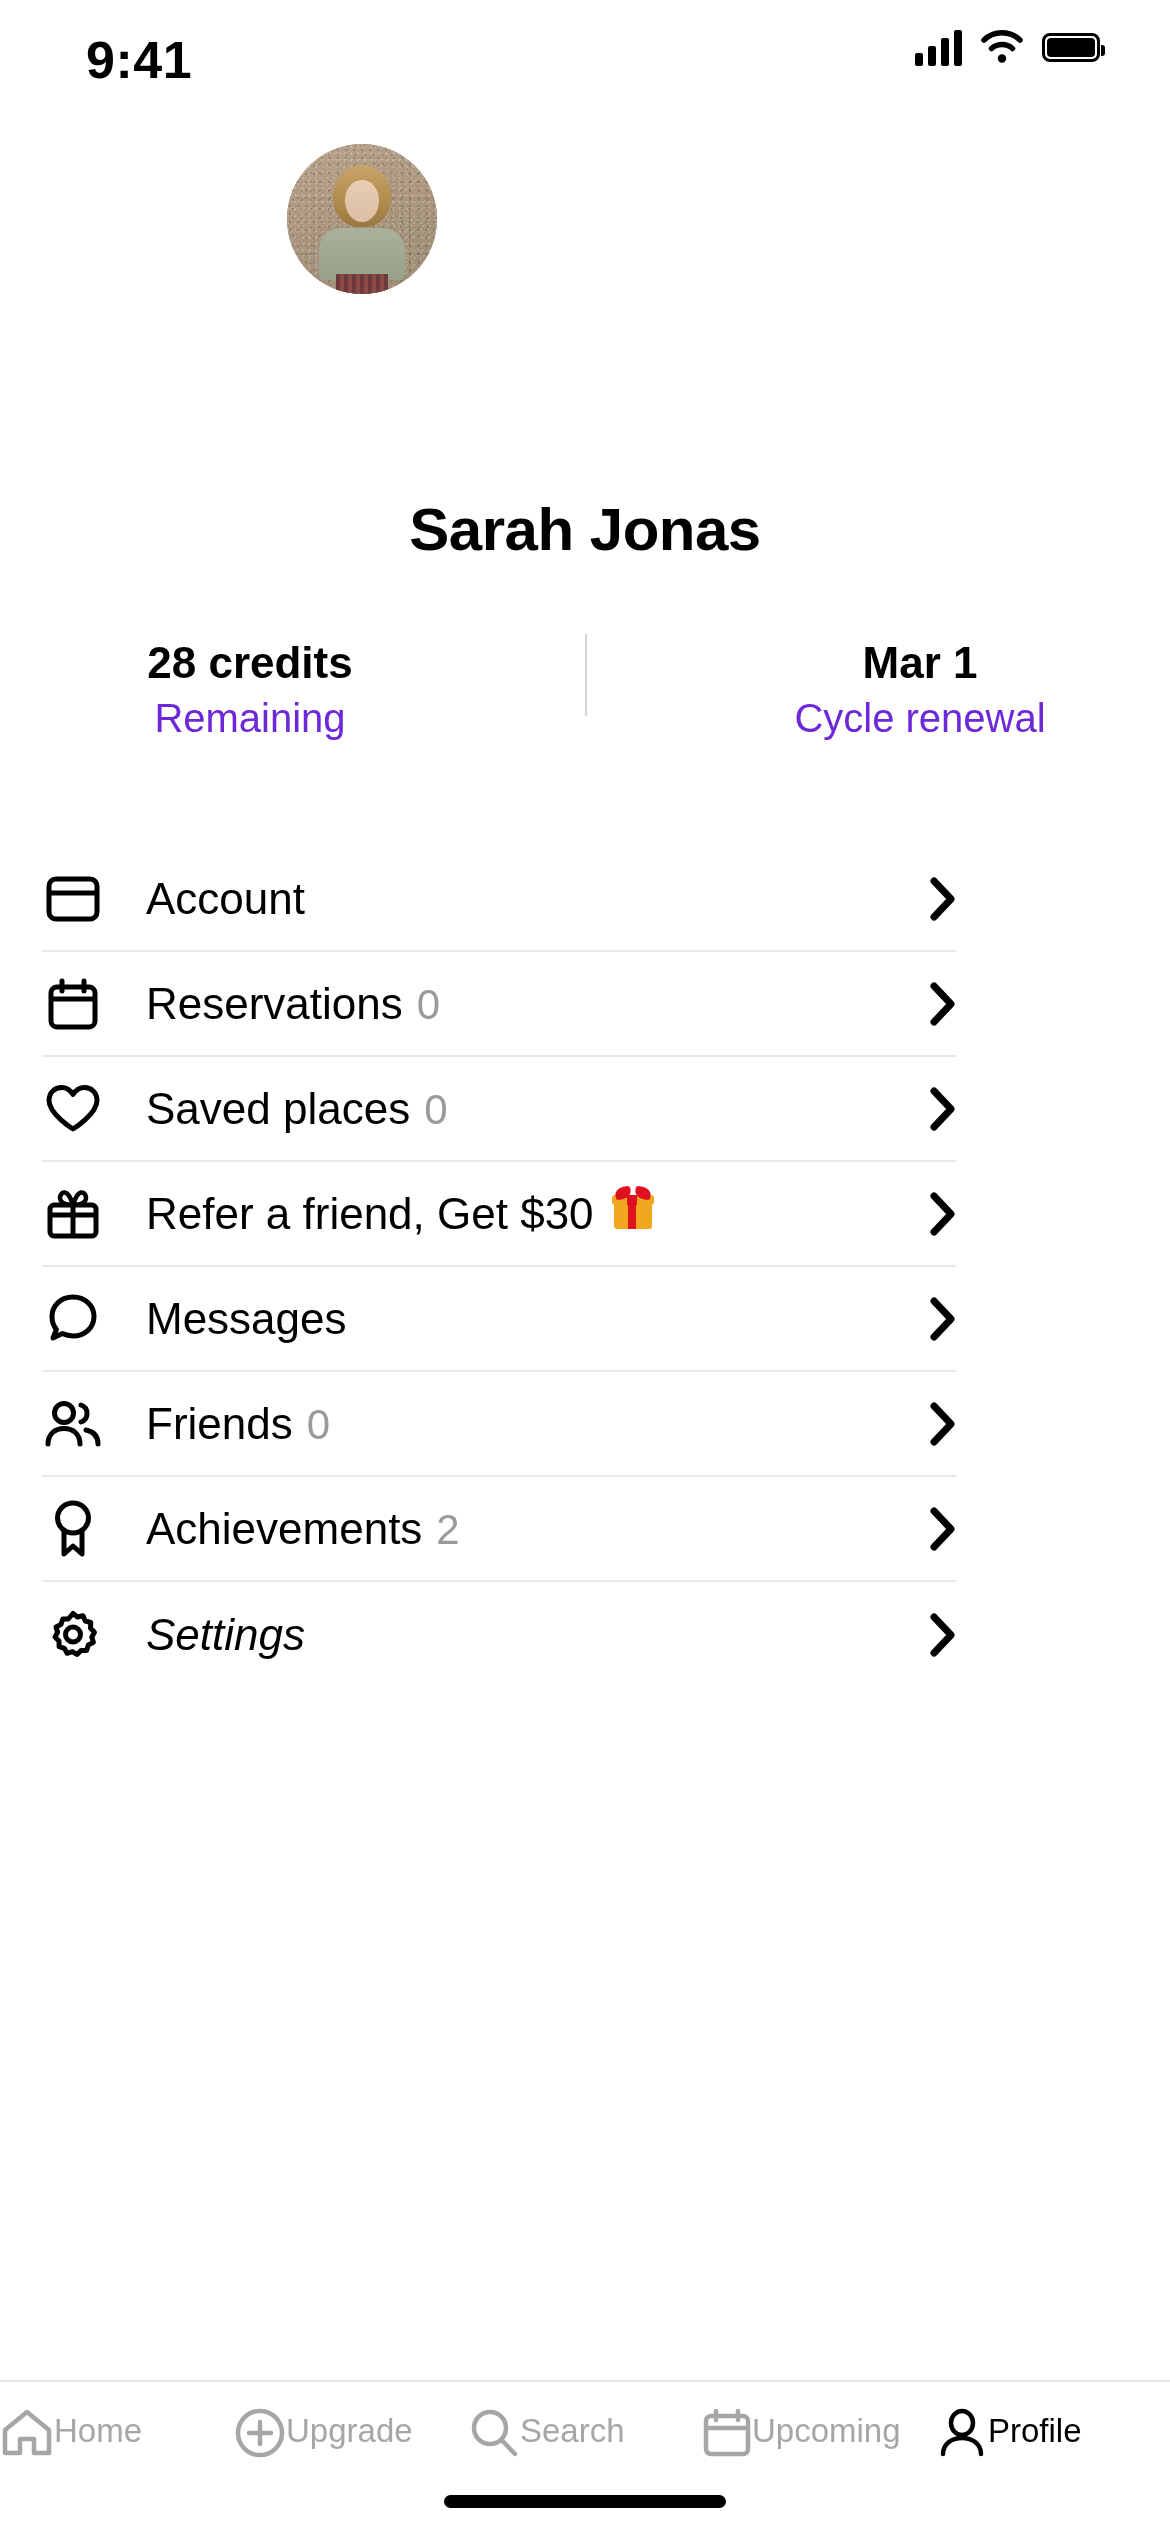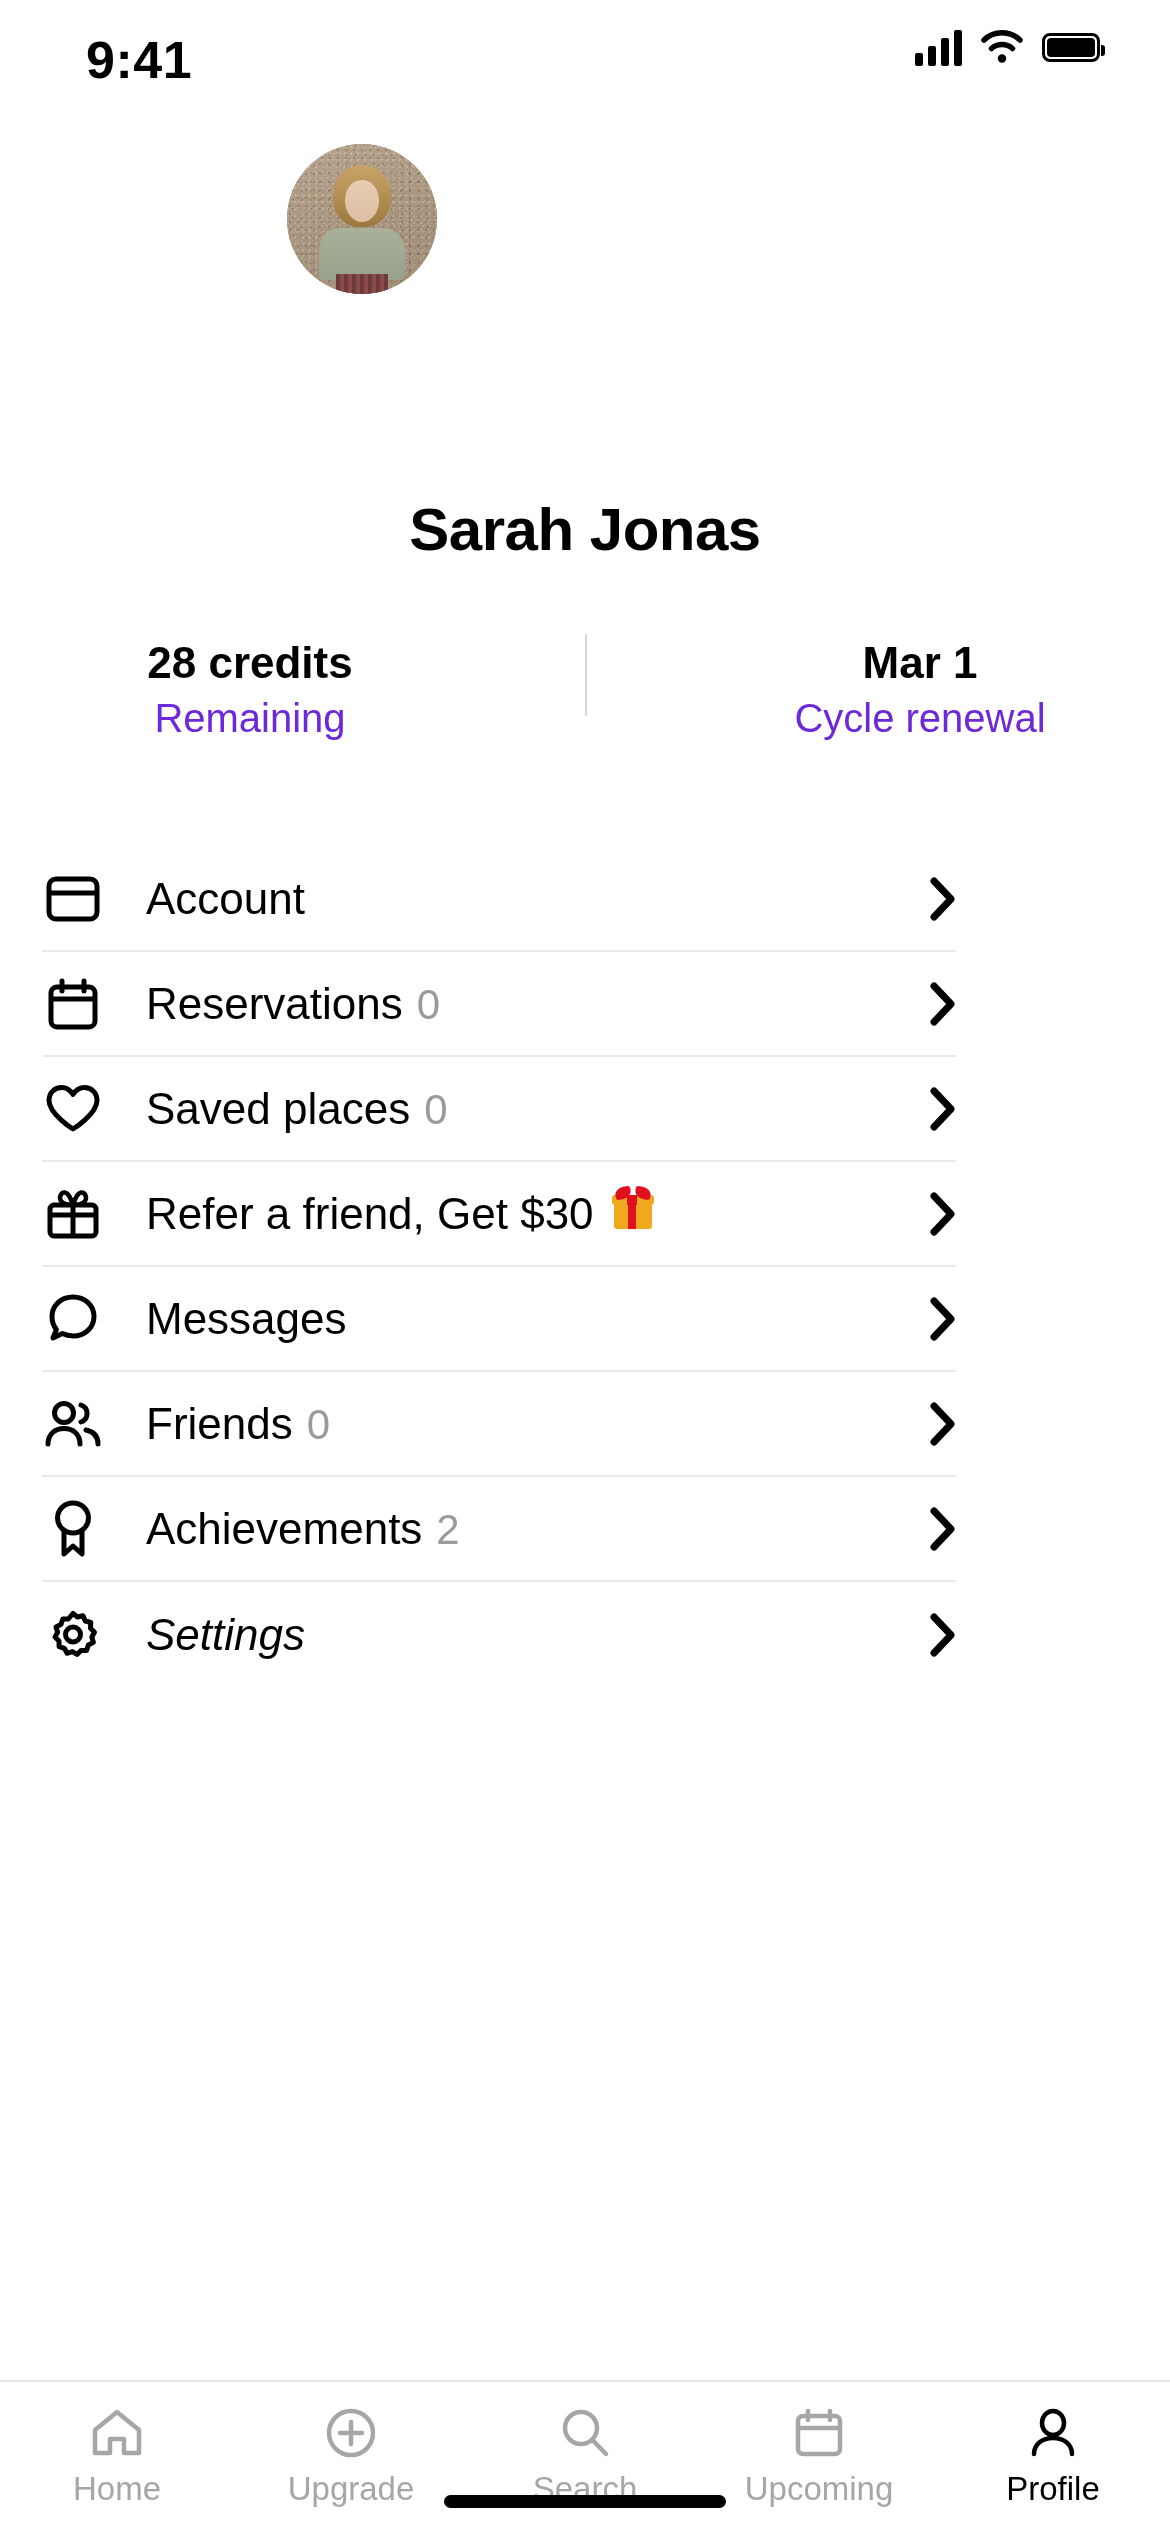--- a/index.html
+++ b/index.html
@@ -137,22 +137,22 @@
   .ge-bow-r { position:absolute; right:3px; bottom:30px; width:16px; height:12px;
               background:#e0111e; border-radius:20% 60% 20% 60%; transform:rotate(12deg); }
 
   
   .tabbar {
     position:absolute; left:0; bottom:0; width:1170px; height:152px;
     border-top:2px solid #e6e6e6; background:#fff;
     display:flex; align-items:flex-start;
   }
   .tab {
-    flex:1 1 0; display:flex; flex-direction:column;
-    align-items:center; padding-top:22px;
+    flex:1 1 0; display:flex; flex-direction:row;
+    align-items:flex-start; padding-top:22px;
   }
   .tab-icon { height:58px; display:flex; align-items:center; justify-content:center; color:#a6a6a6; }
   .tab.active .tab-icon { color:#000; }
   .tab-label { margin-top:8px; font-size:33px; color:#a6a6a6; font-weight:400; }
   .tab.active .tab-label { color:#000; font-weight:400; }
 
   .home-indicator {
     position:absolute; left:50%; bottom:24px; transform:translateX(-50%);
     width:282px; height:13px; background:#000; border-radius:7px;
   }

